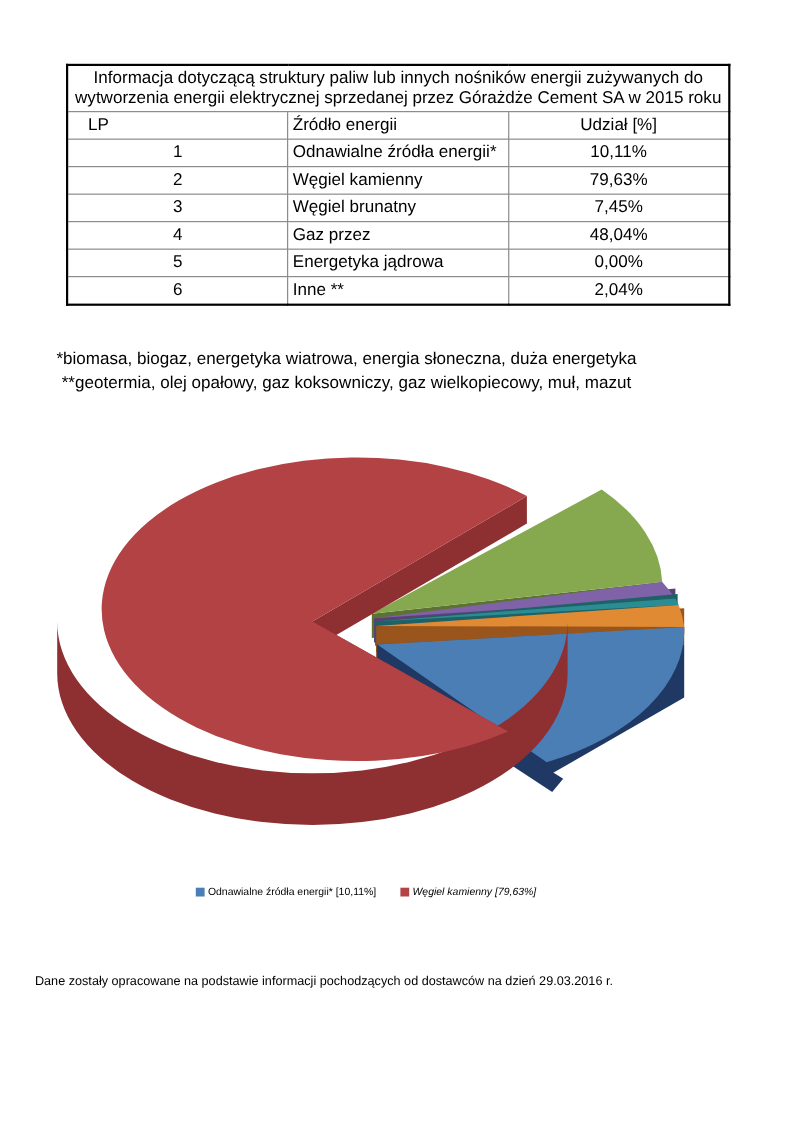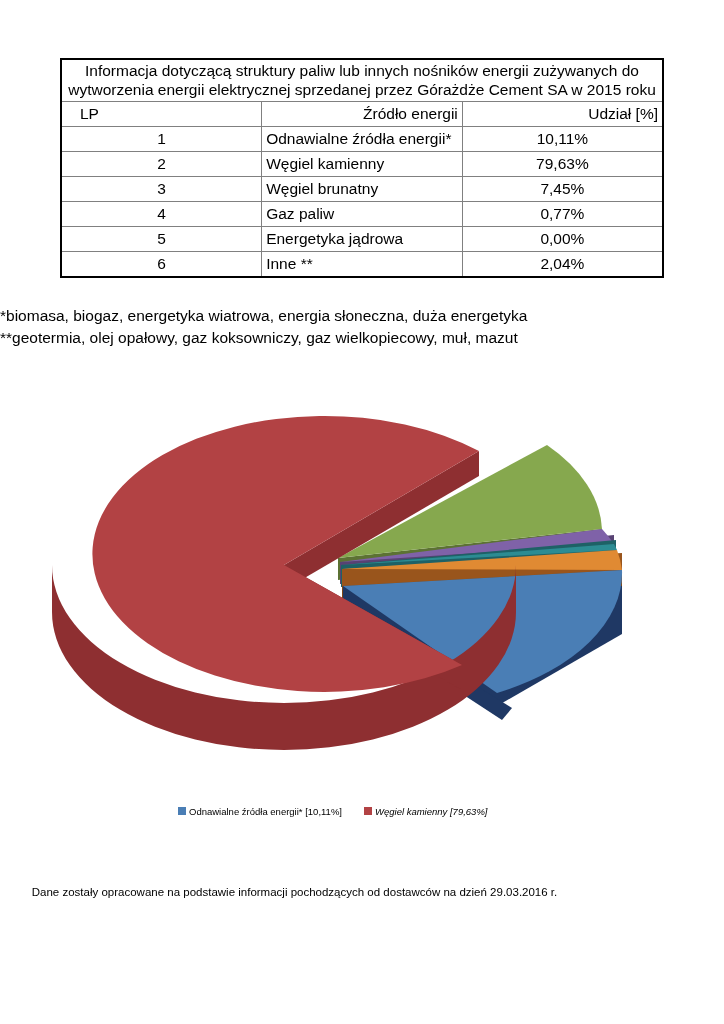--- a/index.html
+++ b/index.html
@@ -55,31 +55,30 @@
   td.col-src {
     text-align: left;
   }
   td.col-pct {
     width: 137px;
     text-align: center;
     border-right: none;
   }
   tr.head-row td {
     font-size: 15.5px;
-    text-align: right;
   }
   tr.head-row td.col-lp { text-align: left; padding-left: 18px; }
 
   
   .footnotes {
     position: absolute;
     left: 0;
-    top: 305px;
+    top: 316px;
     width: 630px;
-    text-align: left;
+    text-align: center;
     font-size: 15.5px;
     line-height: 1.45;
   }
 
   
   .chart-area {
     position: absolute;
     left: 0;
     top: 390px;
     width: 724px;
@@ -155,22 +154,22 @@
         <td class="col-src">Węgiel kamienny</td>
         <td class="col-pct">79,63%</td>
       </tr>
       <tr>
         <td class="col-lp">3</td>
         <td class="col-src">Węgiel brunatny</td>
         <td class="col-pct">7,45%</td>
       </tr>
       <tr>
         <td class="col-lp">4</td>
-        <td class="col-src">Gaz paliw</td>
-        <td class="col-pct">0,77%</td>
+        <td class="col-src">Gaz przez</td>
+        <td class="col-pct">48,04%</td>
       </tr>
       <tr>
         <td class="col-lp">5</td>
         <td class="col-src">Energetyka jądrowa</td>
         <td class="col-pct">0,00%</td>
       </tr>
       <tr>
         <td class="col-lp">6</td>
         <td class="col-src">Inne **</td>
         <td class="col-pct">2,04%</td>

